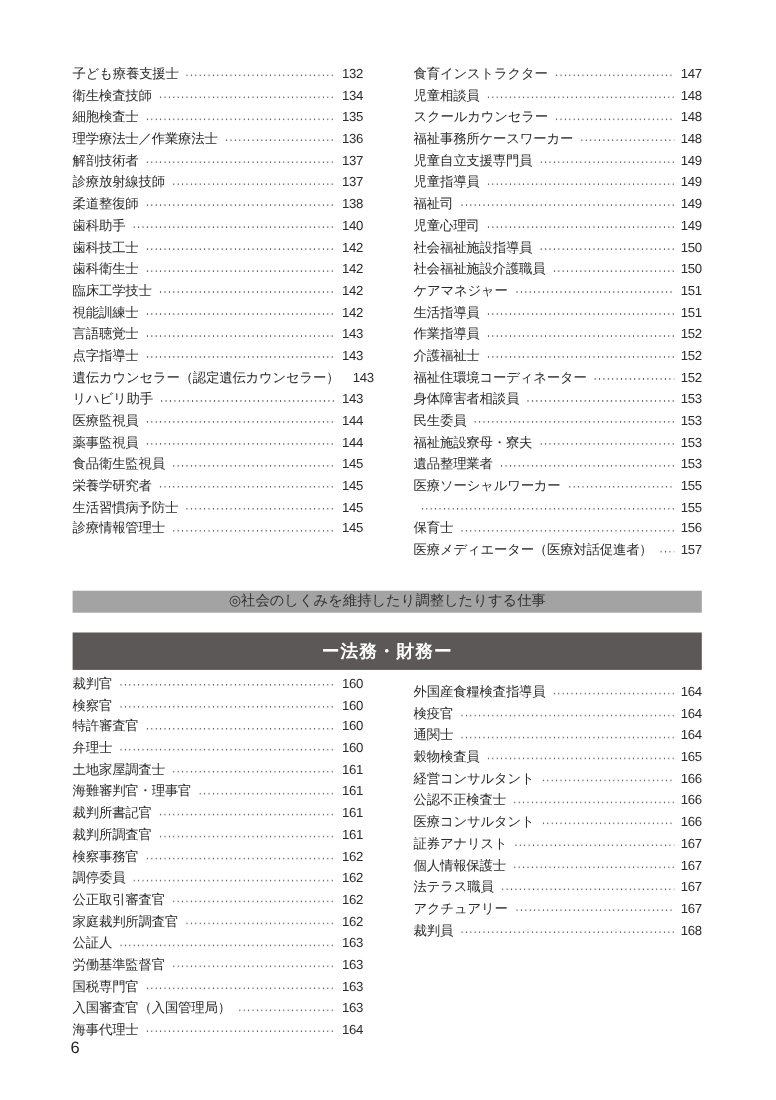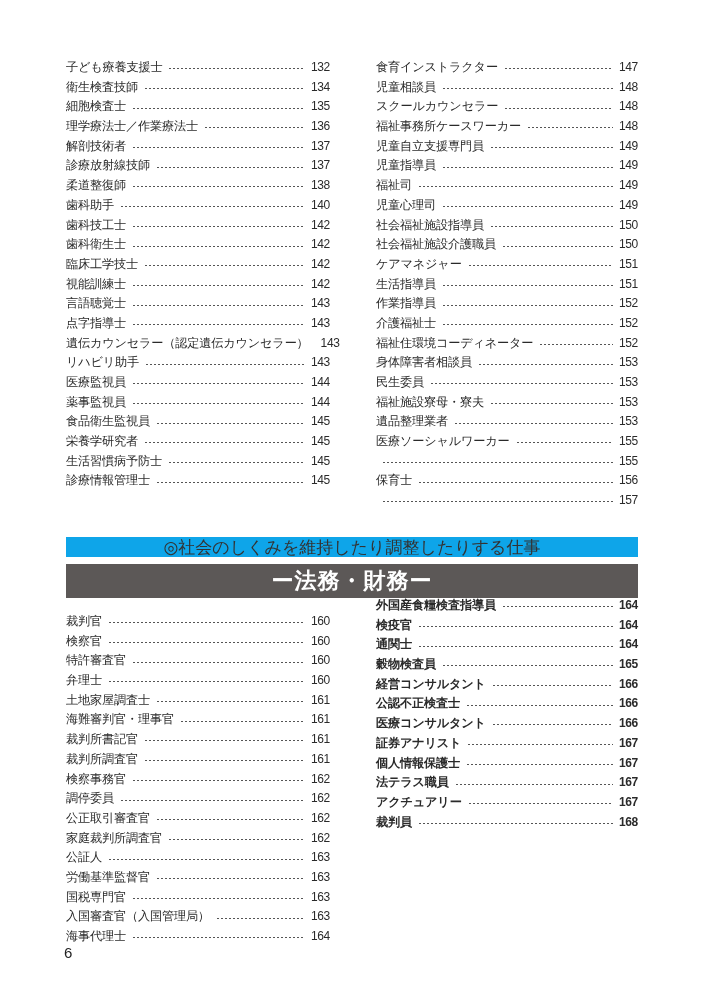--- a/index.html
+++ b/index.html
@@ -15,28 +15,28 @@
   .row .label { flex: 0 0 auto; letter-spacing: -0.2px; }
   .row .dots {
     flex: 1 1 auto; margin: 0 6px; height: 1px; align-self: center; margin-top: 2px;
     background-image: radial-gradient(circle, #555 0.7px, transparent 0.9px);
     background-size: 4px 3px; background-repeat: repeat-x; background-position: left center; height: 3px;
   }
   .row .page { flex: 0 0 auto; font-family: "Liberation Sans", sans-serif; font-size: 12px; letter-spacing: -0.3px; }
   #col-a1 { left: 66px; top: 58px; }
   #col-b1 { left: 376px; top: 58px; width: 262px; }
   #col-a2 { left: 66px; top: 612px; }
-  #col-b2 { left: 376px; top: 596px; width: 262px; font-weight: bold; }
+  #col-b2 { left: 376px; top: 620px; width: 262px; }
   .banner { position: absolute; left: 66px; top: 537px; width: 572px; }
   .banner .sub {
-    height: 20px; background: #0ea5e9; text-align: center; font-size: 17px; line-height: 20px; color: #333;
+    height: 20px; background: #a3a3a3; text-align: center; font-size: 13px; line-height: 20px; color: #333;
   }
   .banner .main {
-    margin-top: 7px; height: 34px; background: #5c5857; text-align: center; color: #ffffff;
-    font-size: 22px; font-weight: bold; line-height: 34px; letter-spacing: 1px;
+    margin-top: 18px; height: 34px; background: #5c5857; text-align: center; color: #ffffff;
+    font-size: 16px; font-weight: bold; line-height: 34px; letter-spacing: 1px;
   }
   .page-number { position: absolute; left: 64px; top: 944px; font-family: "Liberation Sans", sans-serif; font-size: 15px; color: #222; }
 </style>
 </head>
 <body>
 
 <div class="col" id="col-a1">
     <div class="row">
       <span class="label">子ども療養支援士</span>
       <span class="dots"></span>
@@ -252,20 +252,21 @@
     <div class="row">
       <span class="dots"></span>
       <span class="page">155</span>
     </div>
     <div class="row">
       <span class="label">保育士</span>
       <span class="dots"></span>
       <span class="page">156</span>
     </div>
     <div class="row">
+      <span class="label">医療メディエーター（医療対話促進者）</span>
       <span class="dots"></span>
       <span class="page">157</span>
     </div>
   </div>
 
 <div class="banner">
   <div class="sub">◎社会のしくみを維持したり調整したりする仕事</div>
   <div class="main">ー法務・財務ー</div>
 </div>
 

